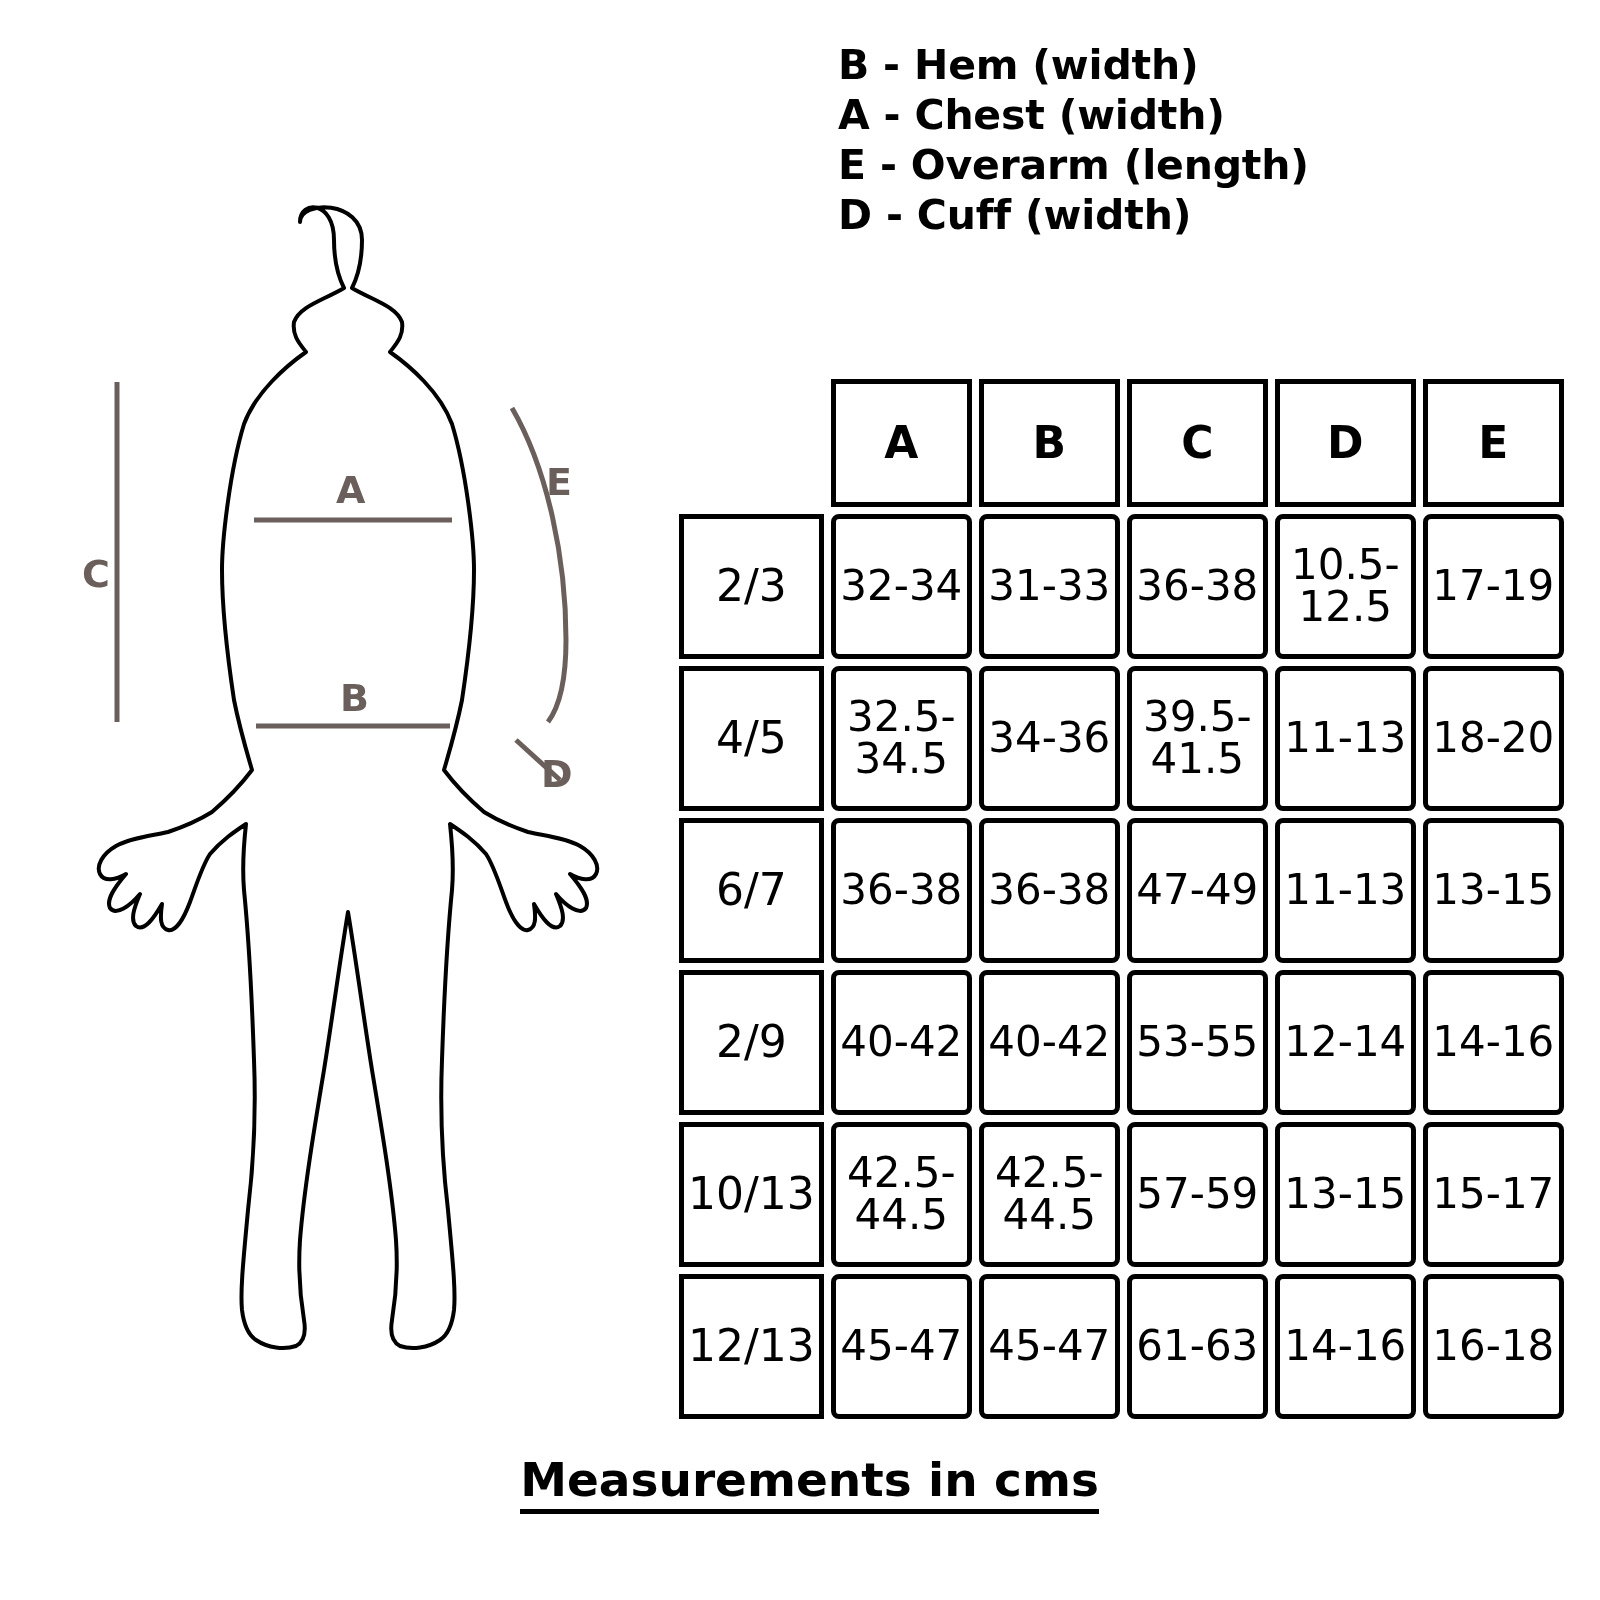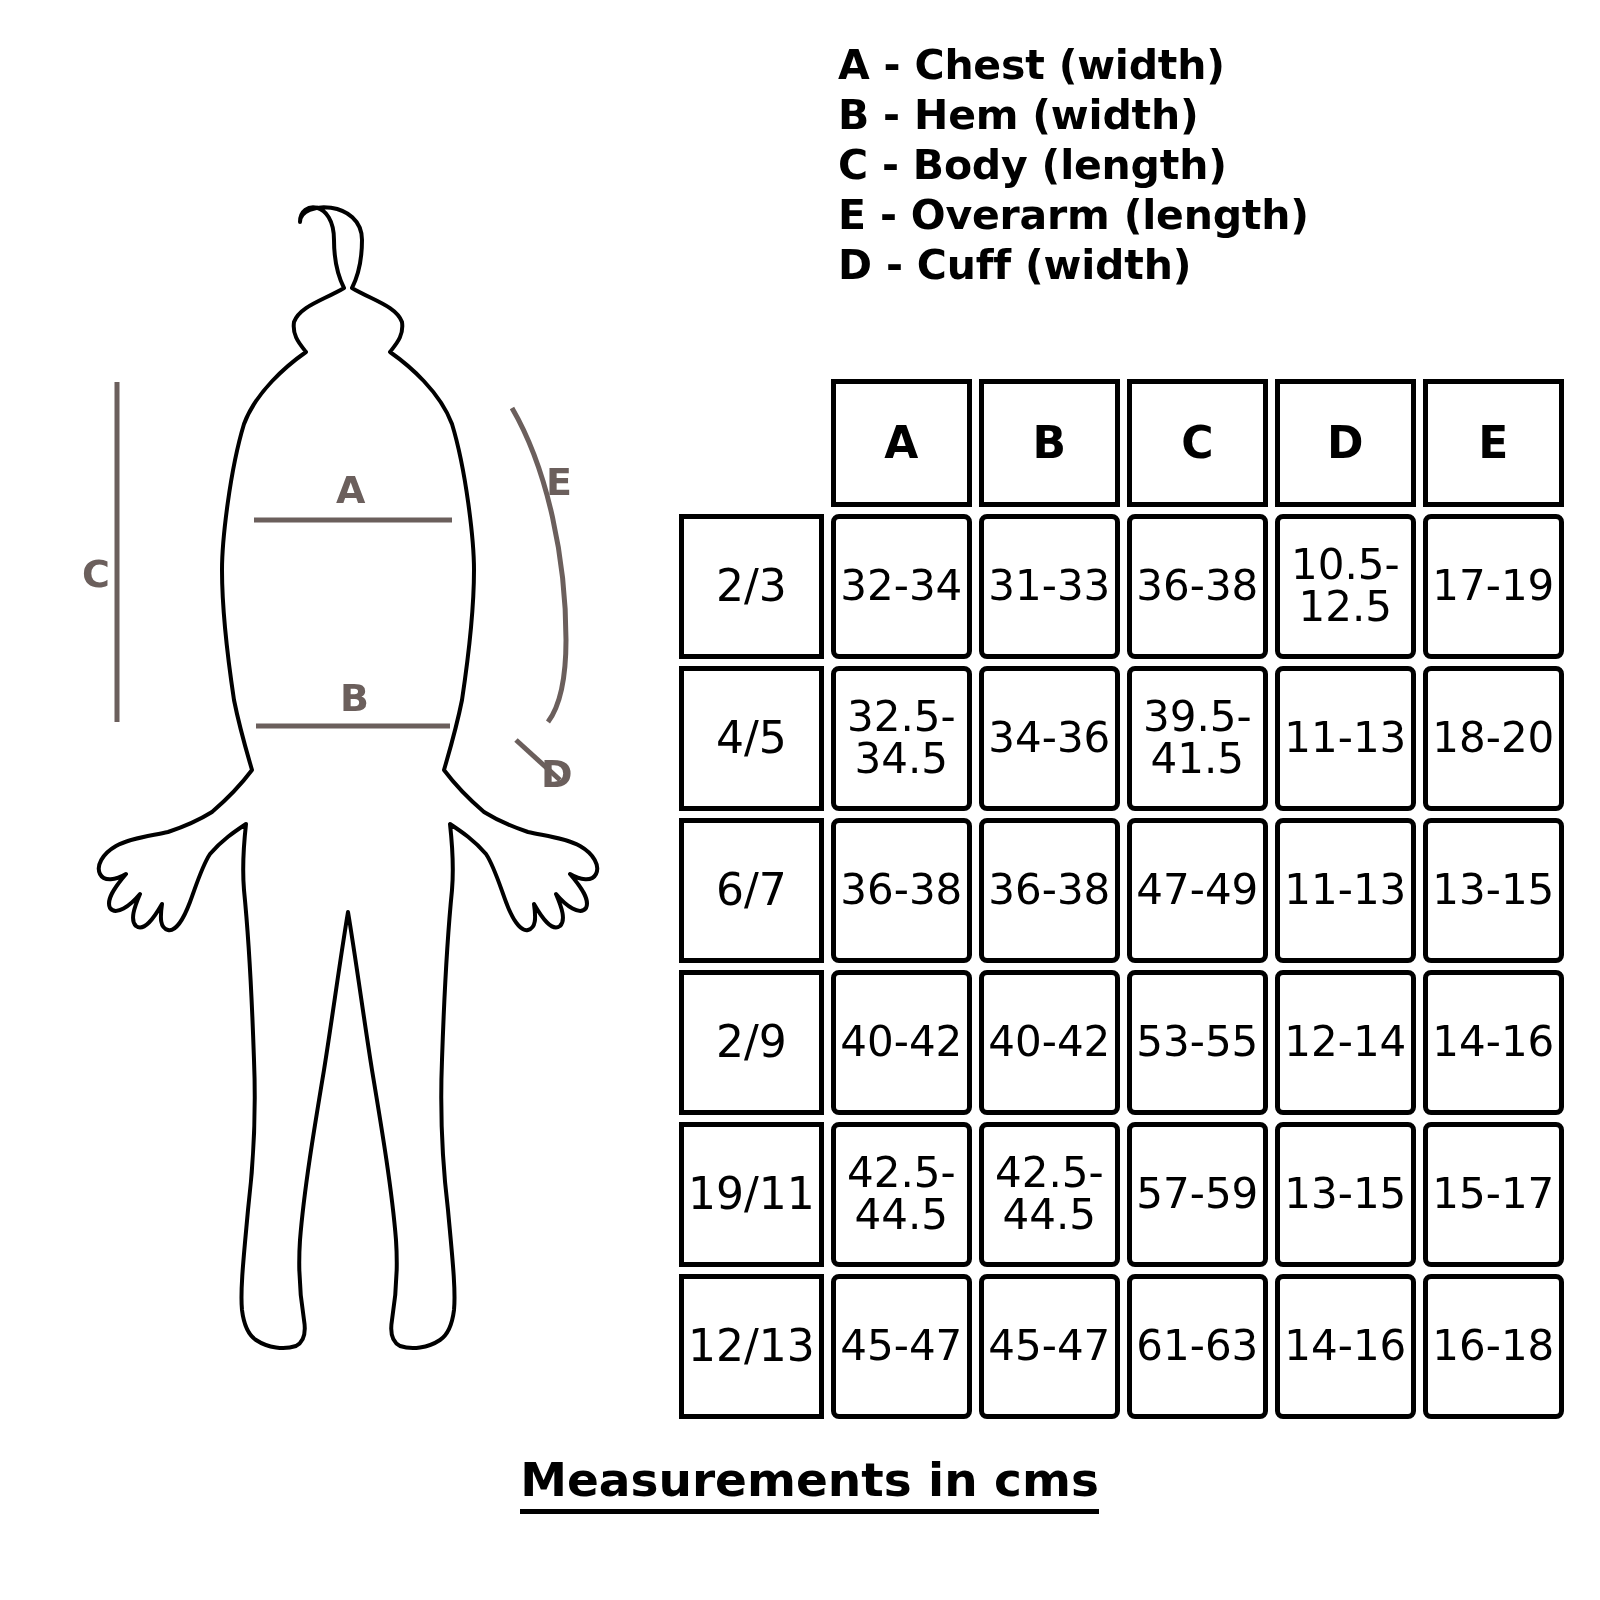--- a/index.html
+++ b/index.html
@@ -204,23 +204,22 @@
     </svg>
 
     <span class="fig-label" style="left:336px; top:468px;">A</span>
     <span class="fig-label" style="left:340px; top:676px;">B</span>
     <span class="fig-label" style="left:82px; top:552px;">C</span>
     <span class="fig-label" style="left:541px; top:752px;">D</span>
     <span class="fig-label" style="left:546px; top:460px;">E</span>
   </div>
 
   <div id="legend">
+    <div class="legend-line">B - Hem (width)</div>
     <div class="legend-line">A - Chest (width)</div>
-    <div class="legend-line">B - Hem (width)</div>
-    <div class="legend-line">C - Body (length)</div>
     <div class="legend-line">E - Overarm (length)</div>
     <div class="legend-line">D - Cuff (width)</div>
   </div>
 
   <table id="size-table">
     <thead>
       <tr>
         <th class="corner"></th>
         <th class="colhead">A</th>
         <th class="colhead">B</th>
@@ -256,21 +255,21 @@
       </tr>
       <tr>
         <td class="rowhead">2/9</td>
         <td class="cell">40-42</td>
         <td class="cell">40-42</td>
         <td class="cell">53-55</td>
         <td class="cell">12-14</td>
         <td class="cell">14-16</td>
       </tr>
       <tr>
-        <td class="rowhead">19/11</td>
+        <td class="rowhead">10/13</td>
         <td class="cell"><span class="two-line">42.5-<br>44.5</span></td>
         <td class="cell"><span class="two-line">42.5-<br>44.5</span></td>
         <td class="cell">57-59</td>
         <td class="cell">13-15</td>
         <td class="cell">15-17</td>
       </tr>
       <tr>
         <td class="rowhead">12/13</td>
         <td class="cell">45-47</td>
         <td class="cell">45-47</td>

